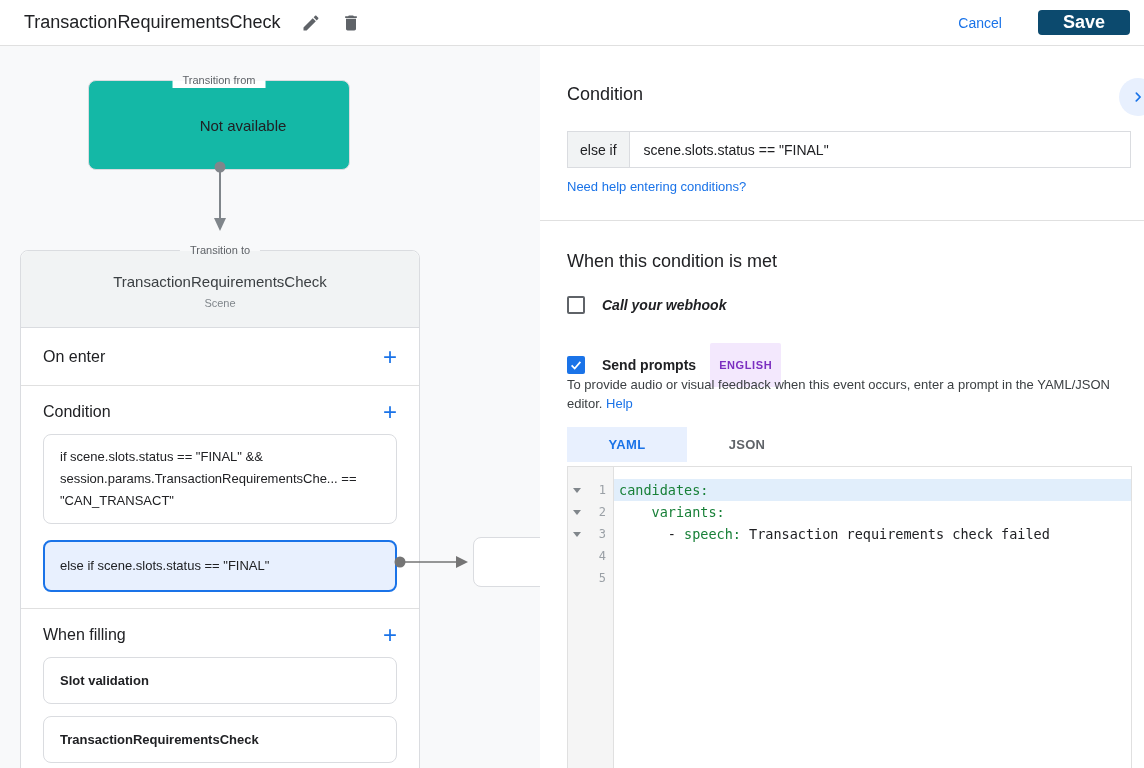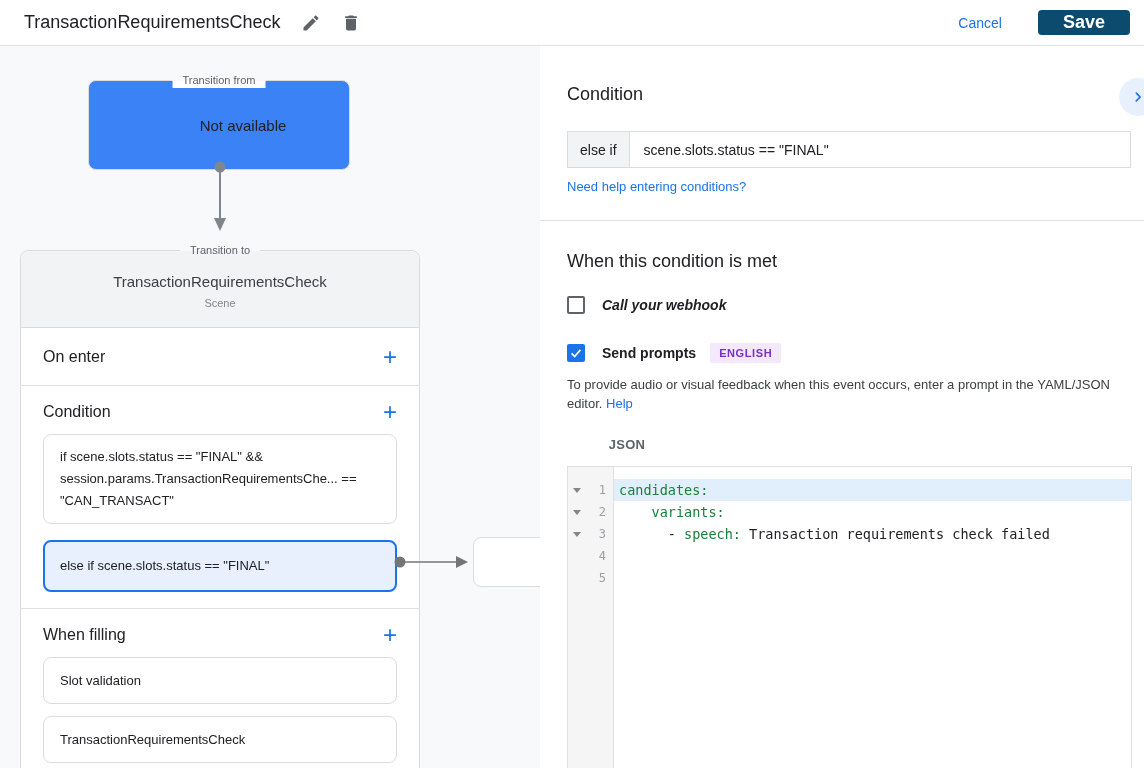--- a/index.html
+++ b/index.html
@@ -19,21 +19,21 @@
   .btn-text { color: #1a73e8; font-size: 14px; font-weight: 400; background: none; border: none; cursor: pointer; margin-right: 36px; font-family: inherit; }
   .btn-primary { background: #0c4a6e; color: #fff; font-size: 18px; font-weight: 700; border: none; border-radius: 4px; padding: 2px 25px; cursor: pointer; font-family: inherit; }
 
   
   .body-row { display: flex; height: 722px; }
   .left-panel { width: 540px; background: #f8f9fa; position: relative; overflow: hidden; flex: none; }
   .right-panel { width: 604px; background: #fff; position: relative; overflow: hidden; flex: none; }
 
   
   .flow-box {
-    position: absolute; background: #3b82f6; border: 1px solid #dadce0; border-radius: 8px; padding-left: 48px;
+    position: absolute; background: #14b8a6; border: 1px solid #dadce0; border-radius: 8px; padding-left: 48px;
   }
   .legend-label {
     position: absolute; top: -8px; left: 50%; transform: translateX(-50%);
     font-size: 11px; color: #5f6368; padding: 0 10px; white-space: nowrap; line-height: 15px;
   }
   .from-box { left: 88px; top: 34px; width: 262px; height: 90px; }
   .from-box .legend-label { background: linear-gradient(to bottom, #f8f9fa 53%, #ffffff 53%); }
   .from-content { width: 100%; height: 100%; display: flex; align-items: center; justify-content: center; font-size: 15px; color: #202124; }
 
   .arrow-svg { position: absolute; }
@@ -64,21 +64,21 @@
     background: #fff; border: 1px solid #dadce0; border-radius: 8px;
     padding: 11px 16px; font-size: 13px; line-height: 22px; color: #202124;
     word-wrap: break-word;
   }
   .cond-box.selected {
     background: #e8f0fe; border: 2px solid #1a73e8; margin-top: 16px;
     padding: 13px 15px; position: relative;
   }
   .slot-box {
     background: #fff; border: 1px solid #dadce0; border-radius: 8px;
-    padding: 13px 16px; font-size: 13px; line-height: 19px; color: #202124; margin-top: 12px;
+    padding: 13px 16px; font-size: 13px; line-height: 19px; color: #202124; margin-top: 12px; font-weight: bold;
   }
   .target-box {
     position: absolute; left: 473px; top: 491px; width: 80px; height: 50px;
     background: #fff; border: 1px solid #dadce0; border-radius: 8px;
   }
 
   
   .panel-title { position: absolute; left: 27px; top: 38px; font-size: 18px; color: #202124; }
   .collapse-btn {
     position: absolute; left: 1119px; top: 32px; width: 38px; height: 38px;
@@ -102,21 +102,21 @@
 
   .check-row { position: absolute; left: 27px; display: flex; align-items: center; }
   .check-row.webhook { top: 250px; font-style: italic; }
   .check-row.prompts { top: 297px; }
   .checkbox { width: 18px; height: 18px; border-radius: 2px; flex: none; cursor: pointer; }
   .checkbox.unchecked { border: 2px solid #5f6368; background: #fff; }
   .checkbox.checked { background: #1a73e8; display: flex; align-items: center; justify-content: center; }
   .check-label { font-size: 14px; font-weight: 700; color: #202124; margin-left: 17px; }
   .lang-badge {
     margin-left: 14px; background: #f3e8fd; color: #7b2fc0; font-size: 11px; font-weight: 700;
-    letter-spacing: 0.6px; padding: 4px 9px; border-radius: 2px;
+    letter-spacing: 0.6px; padding: 16px 9px; border-radius: 2px;
   }
   .editor-desc { position: absolute; left: 27px; top: 329px; width: 566px; font-size: 13px; color: #3c4043; line-height: 19px; }
   .inline-link { color: #1a73e8; text-decoration: none; cursor: pointer; }
 
   .tabs { position: absolute; left: 27px; top: 381px; display: flex; }
   .tab {
     width: 120px; height: 35px; display: flex; align-items: center; justify-content: center;
     font-size: 13px; font-weight: 700; letter-spacing: 0.3px; cursor: pointer;
   }
   .tab.active { background: #e8f0fe; color: #1a73e8; }
@@ -250,20 +250,21 @@
             </svg>
         </span>
       </span>
       <span class="check-label">Send prompts</span>
       <span class="lang-badge">ENGLISH</span>
     </div>
 
     <div class="editor-desc"><span>To provide audio or visual feedback when this event occurs, enter a prompt in the YAML/JSON editor.</span> <a class="inline-link">Help</a></div>
 
     <div class="tabs">
+      <div class="tab active">YAML</div>
       <div class="tab inactive">JSON</div>
     </div>
 
     <div class="editor">
       <div class="gutter" id="editor-gutter">
           <div class="gutter-row">
             <span class="fold">
               <span class="fold-tri"></span>
             </span>
             <span class="lnum">1</span>

